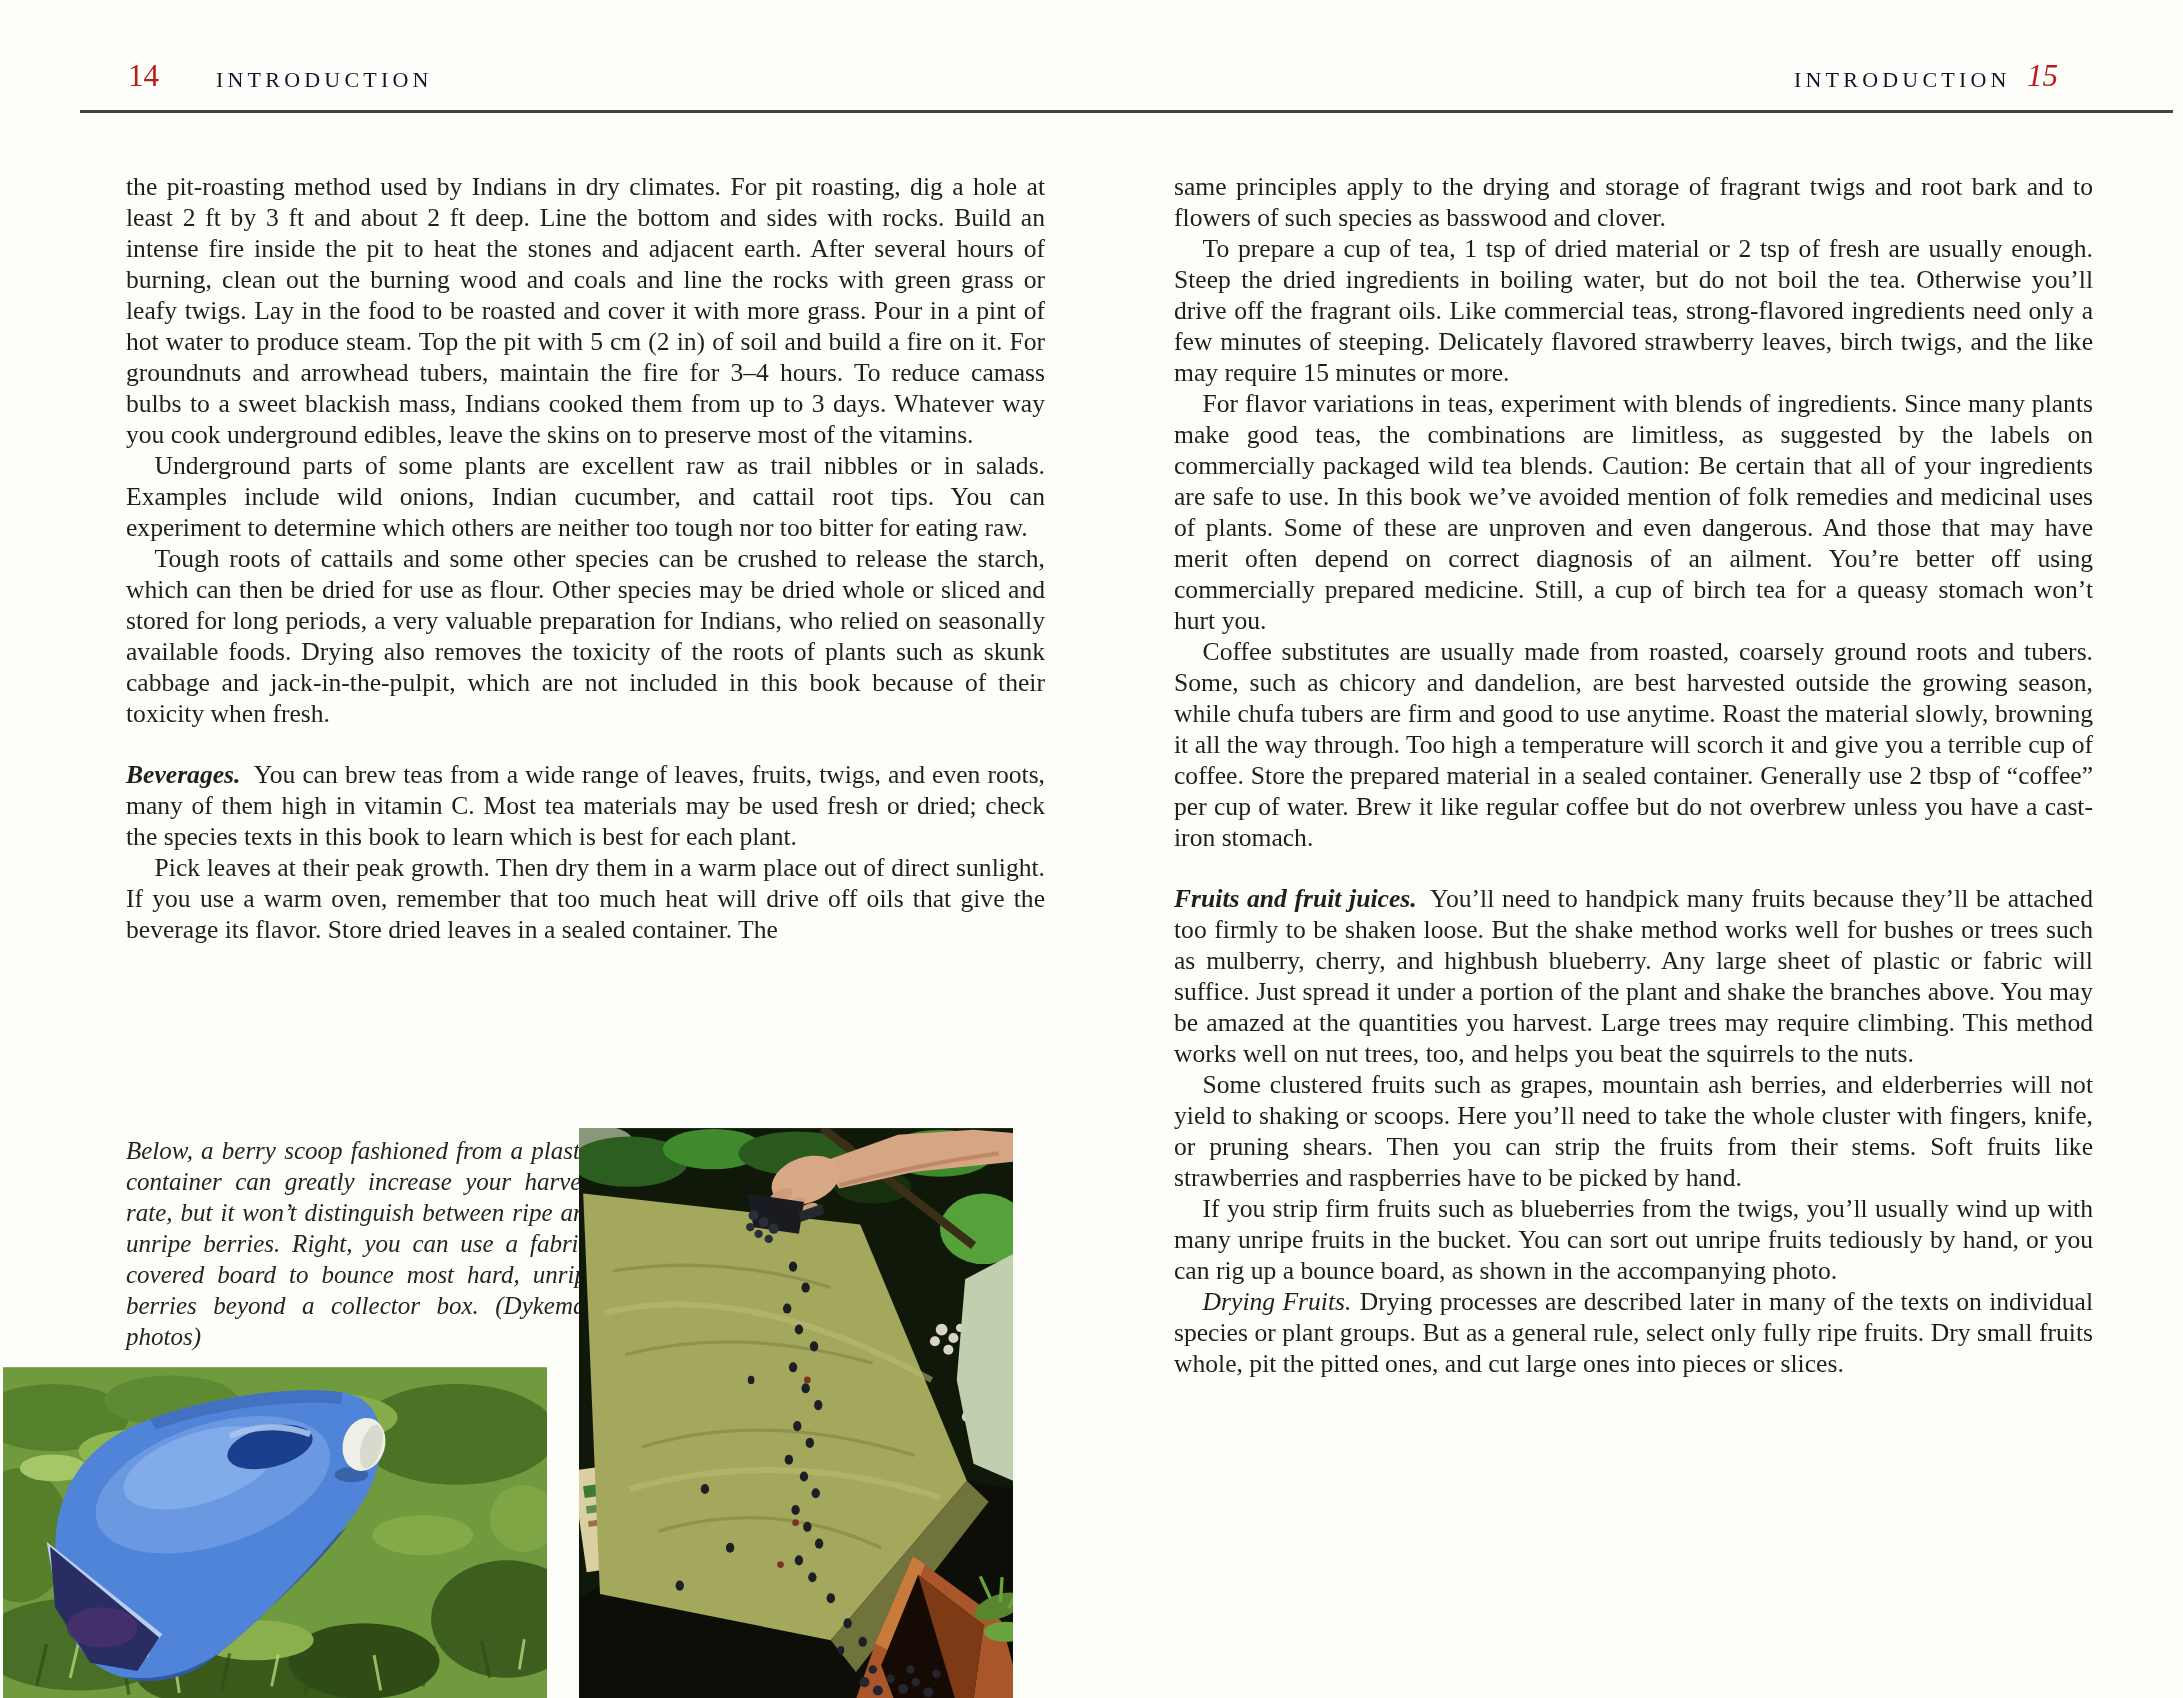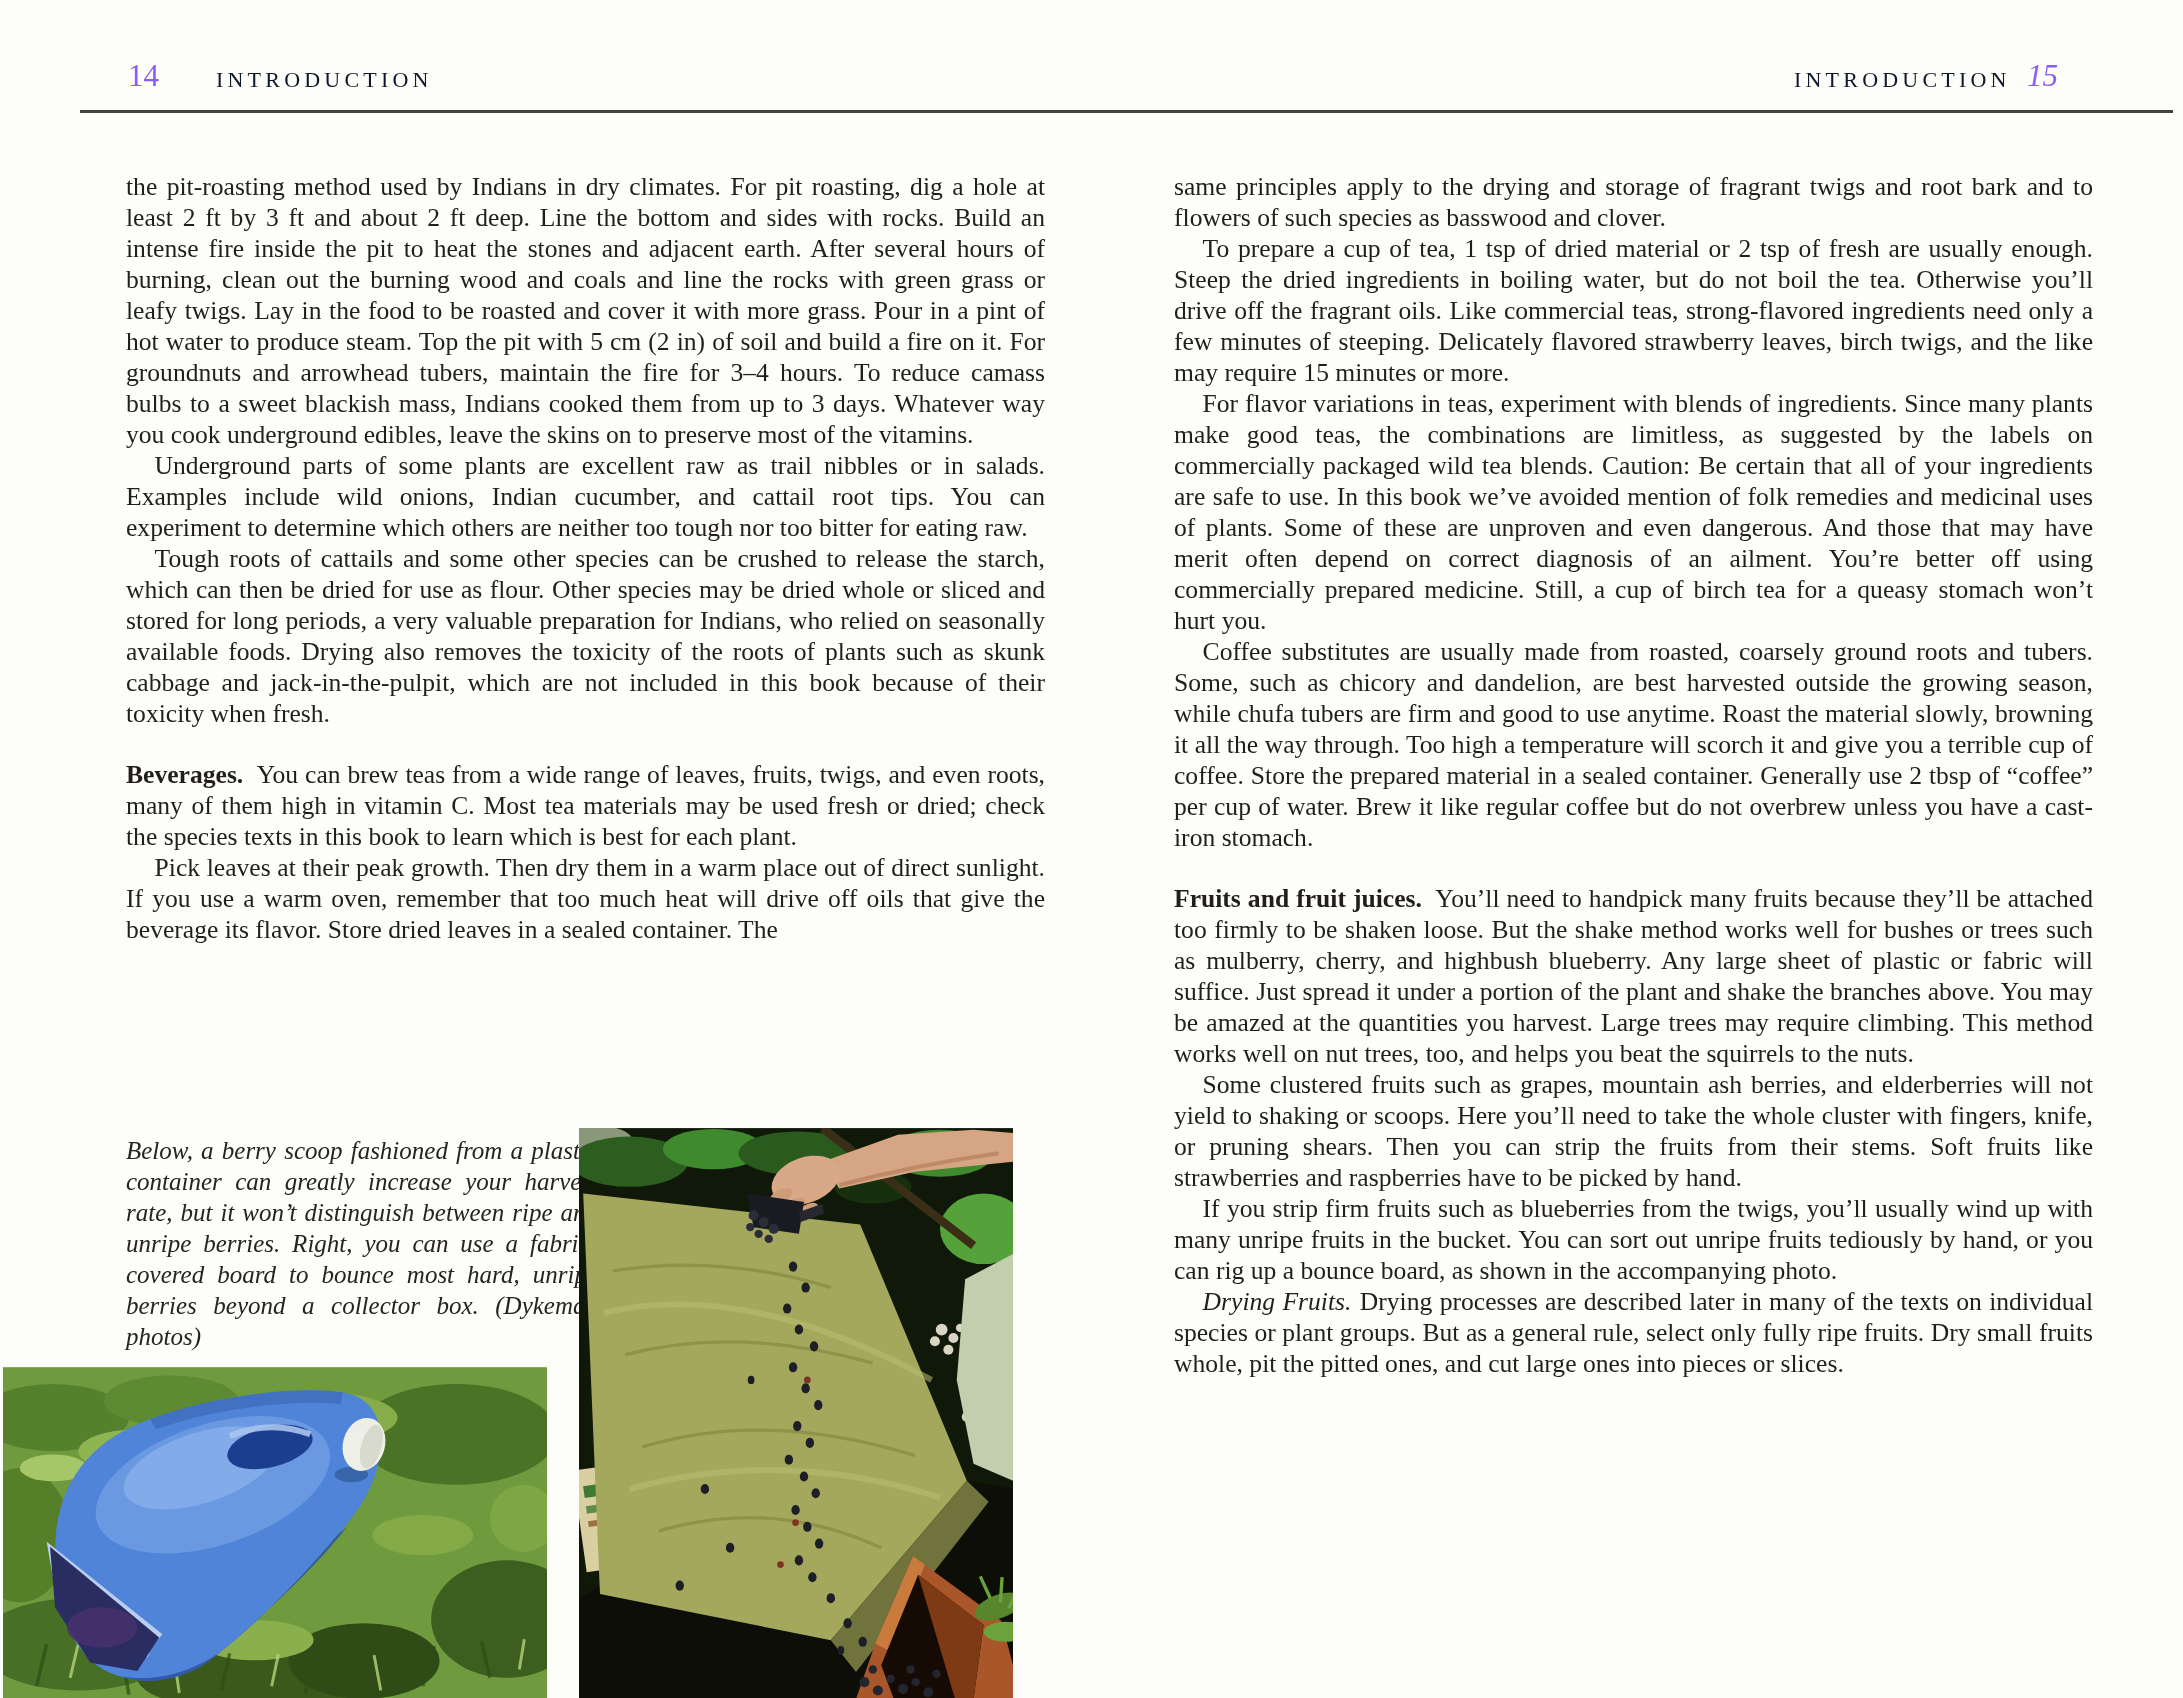--- a/index.html
+++ b/index.html
@@ -1,31 +1,31 @@
 <!DOCTYPE html>
 <html style="font-size:13.4px"><head>
 <meta charset="utf-8">
 <style>
   html,body{margin:0;padding:0;background:#e8e6e0;}
   .spread{position:relative;width:2183px;height:1699px;background:#fdfdf9;overflow:hidden;
           font-family:"Liberation Serif","DejaVu Serif",serif;color:#211e1b;}
-  .folio{position:absolute;font-size:31px;line-height:1;color:#8b5cf6;}
+  .folio{position:absolute;font-size:31px;line-height:1;color:#b91c1c;}
   .folio-left{left:128px;top:60px;}
   .folio-right{left:2027px;top:60px;font-style:italic;}
   .running-head{position:absolute;font-size:22px;line-height:1;letter-spacing:4.2px;color:#0f172a;}
   .head-left{left:216px;top:69px;}
   .head-right{left:1794px;top:69px;}
   .rule{position:absolute;left:80px;top:110px;width:2093px;height:3.4px;background:#45413c;}
   .col{position:absolute;top:171px;width:919px;}
   .col-left{left:126px;}
   .col-right{left:1174px;}
   .col p{margin:0;font-size:25.6px;line-height:31px;text-align:justify;text-justify:inter-word;}
   .col p.indent{text-indent:28.6px;}
   .col p.sect{margin-top:30px;}
-  .lead{font-weight:bold;padding-right:13.4px;}
+  .lead{font-weight:bold;font-style:italic;padding-right:13.4px;}
   .lead-em{font-style:italic;padding-right:8.4px;}
   .em{}
   .caption{position:absolute;left:126px;top:1135px;width:472px;font-style:italic;
            font-size:25px;line-height:31px;text-align:justify;color:#262320;}
   figure{position:absolute;margin:0;padding:0;overflow:hidden;}
   .photo-scoop{left:3.4px;top:1367px;width:544px;height:332px;}
   .photo-board{left:579px;top:1128px;width:434px;height:571px;}
   svg{display:block;}
 </style>
 </head>

